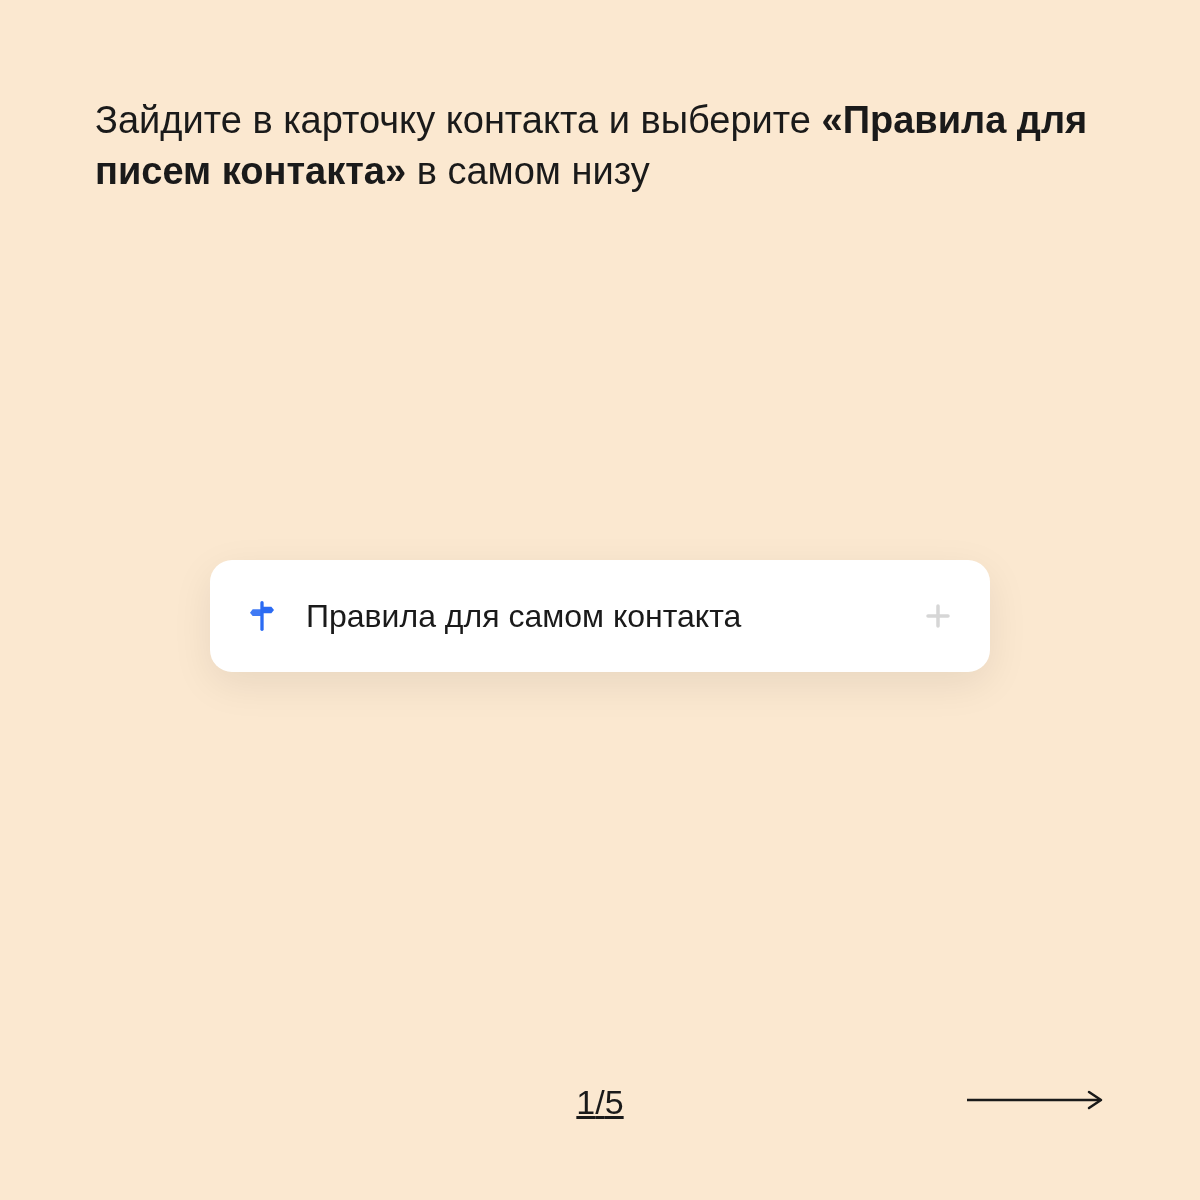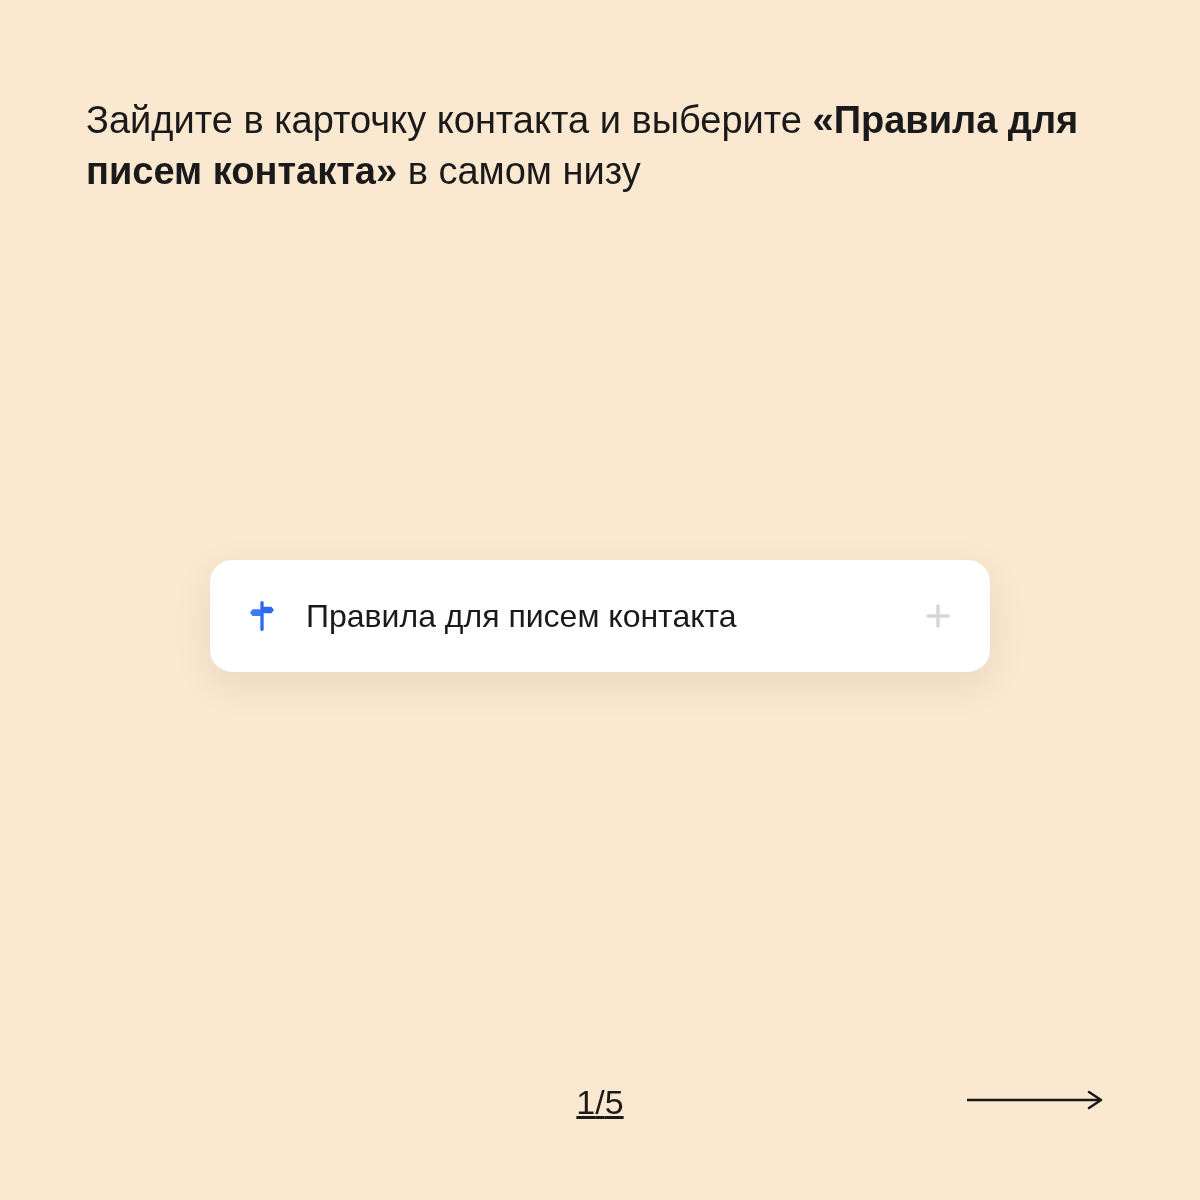--- a/index.html
+++ b/index.html
@@ -11,21 +11,21 @@
       width: 1200px;
       height: 1200px;
       background-color: #fbe8d0;
       font-family: -apple-system, BlinkMacSystemFont, 'Segoe UI', Arial, sans-serif;
       position: relative;
       overflow: hidden;
     }
     .instruction {
       position: absolute;
       top: 95px;
-      left: 86px;
+      left: 95px;
       right: 95px;
       font-size: 38px;
       line-height: 1.35;
       color: #1a1a1a;
       font-weight: 400;
     }
     .instruction .bold {
       font-weight: 700;
     }
     .card {
@@ -93,21 +93,21 @@
 </div>
 
 <div class="card">
   <span class="card-icon">
     <svg width="32" height="32" viewBox="0 0 24 24" fill="none">
       <path d="M12 2 L12 22" stroke="#2b6bf3" stroke-width="2.5" stroke-linecap="round"></path>
       <path d="M12 5 L19 5 L21 7.5 L19 10 L12 10 Z" fill="#2b6bf3"></path>
       <path d="M12 7 L5 7 L3 9.5 L5 12 L12 12 Z" fill="#2b6bf3" opacity="0.9"></path>
     </svg>
   </span>
-  <span class="card-label">Правила для писем контакта</span>
+  <span class="card-label">Правила для самом контакта</span>
   <span class="card-plus">
     <svg width="30" height="30" viewBox="0 0 24 24" fill="none">
       <path d="M12 4 L12 20 M4 12 L20 12" stroke="#d6d6d6" stroke-width="2.8" stroke-linecap="round"></path>
     </svg>
   </span>
 </div>
 
 <div class="page-indicator">
   <span>1</span><span>/</span><span>5</span>
 </div>

